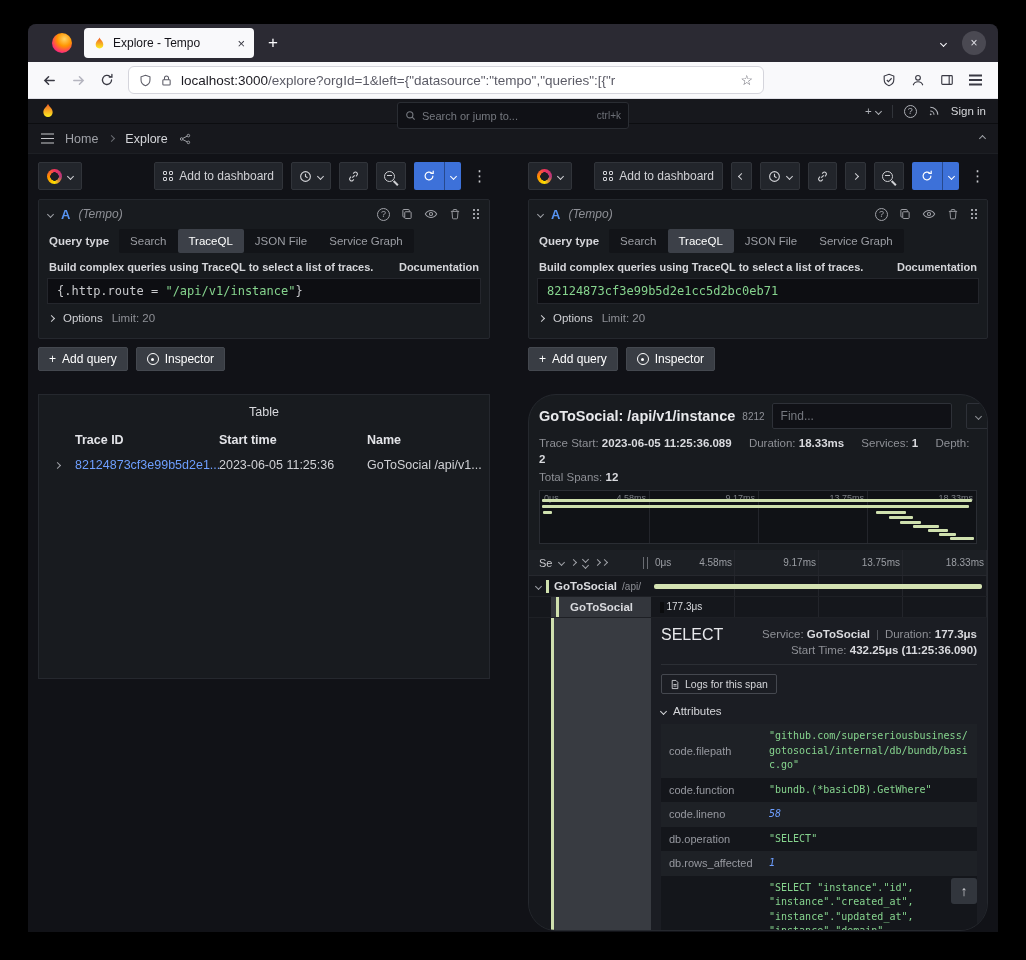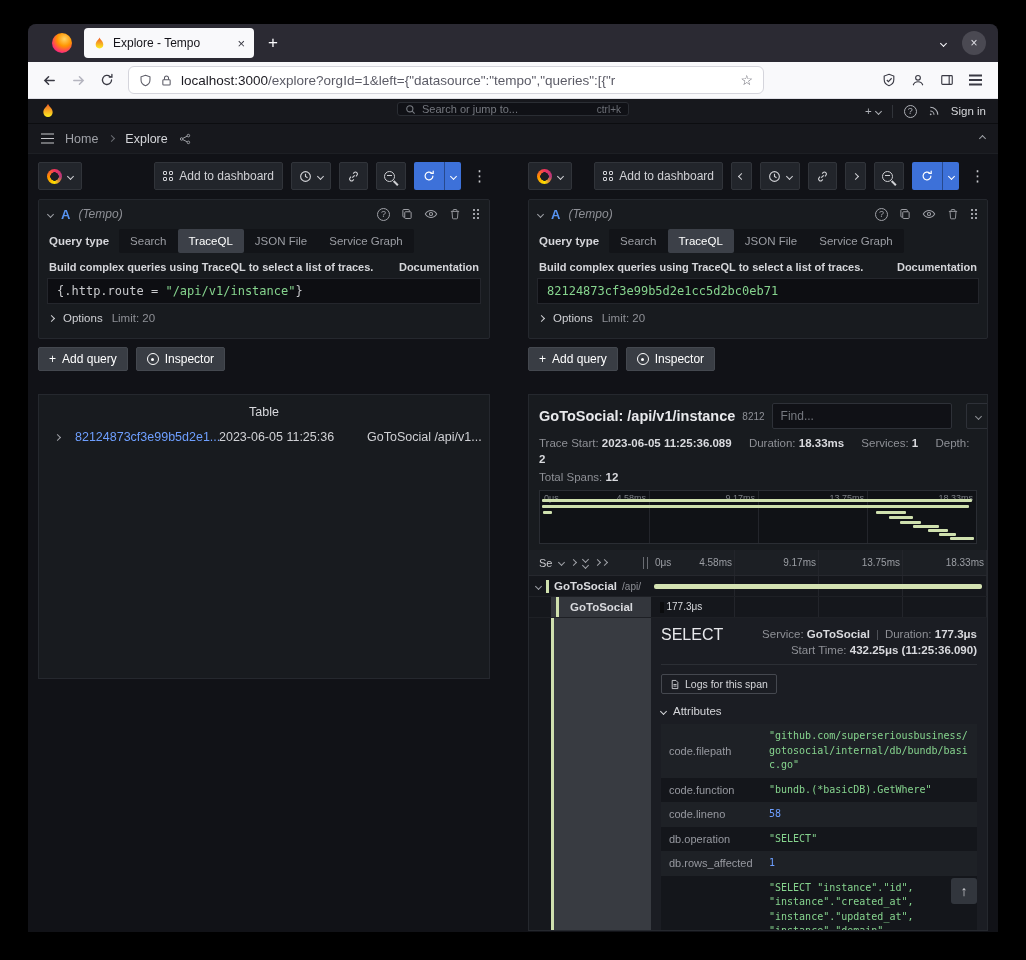--- a/index.html
+++ b/index.html
@@ -20,21 +20,21 @@
 .navbar{height:37px;background:#f9f9fb;display:flex;align-items:center;gap:2px;padding:0 8px;border-bottom:1px solid #e0e0e6;color:#3a3a44;}
 .nav-arrow{padding:0 6px;display:flex;}
 .nav-arrow.dis{color:#b5b5bf;}
 .urlbar{width:636px;height:28px;margin-left:6px;background:#fff;border:1px solid #d5d5dc;border-radius:6px;display:flex;align-items:center;padding:0 10px;gap:8px;color:#5b5b66;}
 .url-text{font-size:13.5px;white-space:nowrap;overflow:hidden;flex:1;color:#5b5b66;}
 .url-domain{color:#1c1b22;}
 .nav-right{display:flex;align-items:center;gap:15px;margin-left:auto;padding-right:8px;color:#3a3a44;}
 
 
 .gf-top{height:25px;background:#17181d;display:flex;align-items:center;padding:0 12px;border-bottom:1px solid #0c0d10;position:relative;}
-.gf-search{position:absolute;left:50%;transform:translateX(-50%);top:3px;width:232px;height:14px;background:#101116;border:1px solid #2a2d33;border-radius:3px;display:flex;align-items:center;gap:6px;padding:0 7px;color:#787b82;font-size:11px;}
+.gf-search{position:absolute;left:50%;transform:translateX(-50%);top:3px;width:232px;height:27px;background:#101116;border:1px solid #2a2d33;border-radius:3px;display:flex;align-items:center;gap:6px;padding:0 7px;color:#787b82;font-size:11px;}
 .gf-search input{flex:1;background:transparent;border:none;outline:none;color:#c7c8cc;font-size:11px;font-family:inherit;}
 .gf-shortcut{color:#6d7077;font-size:10px;white-space:nowrap;}
 .gf-top-right{display:flex;align-items:center;gap:11px;margin-left:auto;color:#aeb0b6;font-size:11.5px;}
 .vdiv{width:1px;height:13px;background:#31343a;}
 .gf-crumb{height:30px;background:#17181d;display:flex;align-items:center;gap:11px;padding:0 13px;border-bottom:1px solid #1d1f24;color:#c7c8cc;font-size:12.5px;}
 .crumb-dim{color:#9fa1a7;}
 .crumb-cur{color:#d5d6da;}
 
 
 .content{display:flex;padding:7px 10px 0;gap:38px;height:778px;}
@@ -77,21 +77,21 @@
 .tablepanel{margin-top:23px;height:285px;}
 .ptitle{text-align:center;padding-top:10px;font-size:12.5px;color:#d8d9dd;}
 .thead,.trow{display:grid;grid-template-columns:36px 144px 148px 1fr;align-items:center;}
 .thead{margin-top:14px;font-size:12.5px;font-weight:700;color:#e3e4e8;}
 .trow{margin-top:6px;height:24px;font-size:12.5px;color:#d0d1d5;}
 .tlink{color:#6e9fff;white-space:nowrap;overflow:hidden;}
 .rowchev{justify-self:center;color:#9fa1a7;display:flex;}
 .cell{white-space:nowrap;overflow:hidden;padding-right:6px;}
 
 
-.tracepanel{margin-top:23px;height:537px;position:relative;display:flex;flex-direction:column;overflow:hidden;}
+.tracepanel{margin-top:23px;height:537px;position:relative;display:flex;flex-direction:column;overflow:hidden;border-radius:28px;}
 .tp-head{display:flex;align-items:center;gap:7px;padding:8px 6px 4px 10px;}
 .tp-title{font-size:14.5px;font-weight:700;color:#e8e9ec;white-space:nowrap;}
 .tp-id{font-size:10px;color:#8e9096;}
 .findwrap{margin-left:auto;display:flex;gap:14px;align-items:center;}
 .findbox{width:180px;height:26px;background:#101116;border:1px solid #2e3138;border-radius:2px;color:#c7c8cc;font-size:12px;padding:0 8px;outline:none;}
 input::placeholder{color:#75787f;}
 .sqbtn{width:26px;height:26px;border:1px solid #2e3138;border-radius:2px;display:flex;align-items:center;justify-content:center;color:#8e9096;background:#181b1f;}
 .tp-meta{padding:2px 10px 0;font-size:11.5px;color:#8e9096;line-height:16px;}
 .tp-meta b{color:#d9dade;font-weight:700;}
 .mitem{margin-right:14px;}
@@ -134,21 +134,21 @@
 .d-meta b{color:#d9dade;}
 .d-div{color:#53565c;margin:0 6px;}
 .logsbtn{margin-top:9px;display:inline-flex;align-items:flex-end;gap:5px;border:1px solid #45484f;border-radius:2px;padding:3px 8px;font-size:10.5px;color:#d5d6da;}
 .attrhead{margin-top:11px;display:flex;align-items:center;gap:7px;font-size:11.5px;color:#d5d6da;}
 .attrtable{margin-top:7px;}
 .arow{display:grid;grid-template-columns:92px 1fr;gap:8px;padding:5px 8px;font-size:11px;align-items:center;}
 .arow:nth-child(odd){background:#1e2126;}
 .arow:nth-child(even){background:#14161b;}
 .akey{color:#9799a0;}
 .aval{font-family:"DejaVu Sans Mono","Liberation Mono",monospace;font-size:10px;line-height:1.45;color:#86d48e;overflow-wrap:anywhere;word-break:break-word;}
-.aval.num{color:#6e9fff;}
+.aval.num{color:#6e9fff;font-style:italic;}
 .totop{position:absolute;right:10px;bottom:26px;width:26px;height:26px;border-radius:3px;background:rgba(80,86,96,.5);color:#d0d1d5;display:flex;align-items:center;justify-content:center;font-size:14px;}
 
 
 .chev{display:inline-block;width:5px;height:5px;border-right:1.5px solid currentColor;border-bottom:1.5px solid currentColor;flex:none;}
 .c-down{transform:rotate(45deg);}
 .c-up{transform:rotate(225deg);}
 .c-right{transform:rotate(-45deg);}
 .c-left{transform:rotate(135deg);}
 .dblv{display:inline-flex;flex-direction:column;gap:1.5px;}
 .dblh{display:inline-flex;gap:1.5px;}
@@ -375,20 +375,26 @@
             <span>Add query</span>
           </div>
         <div class="gbtn">
             <span class="insico"></span>
             <span>Inspector</span>
           </div>
       </div>
 
       <div class="panel tablepanel">
         <div class="ptitle">Table</div>
+        <div class="thead">
+          <span></span>
+          <span class="cell">Trace ID</span>
+          <span class="cell">Start time</span>
+          <span class="cell">Name</span>
+        </div>
         <div class="trow">
           <span class="rowchev">
               <i class="chev c-right"></i>
             </span>
           <span class="cell tlink">82124873cf3e99b5d2e1...</span>
           <span class="cell">2023-06-05 11:25:36</span>
           <span class="cell">GoToSocial /api/v1...</span>
         </div>
       </div>
     </div>

